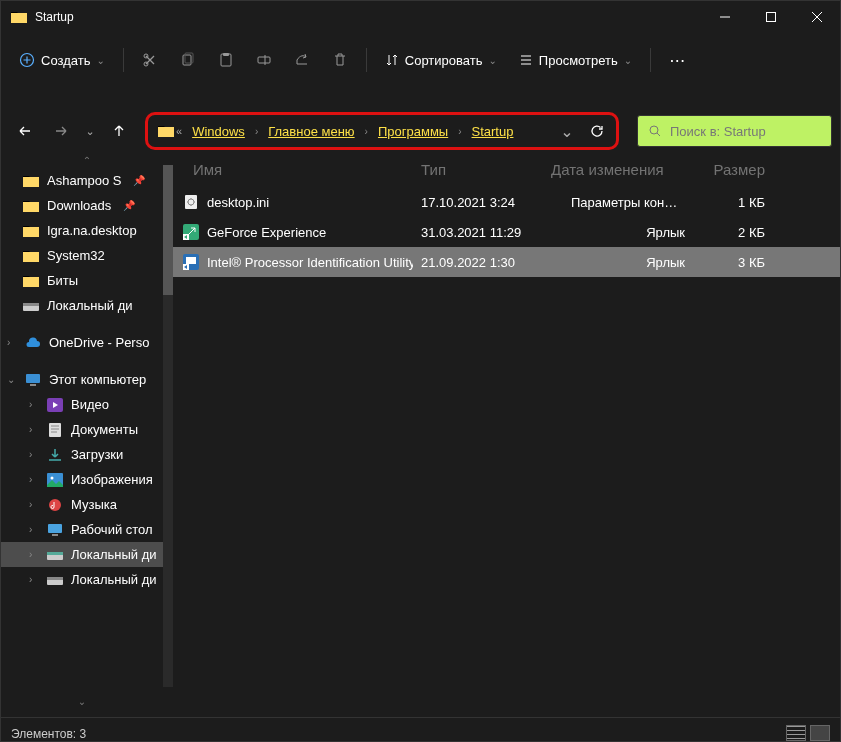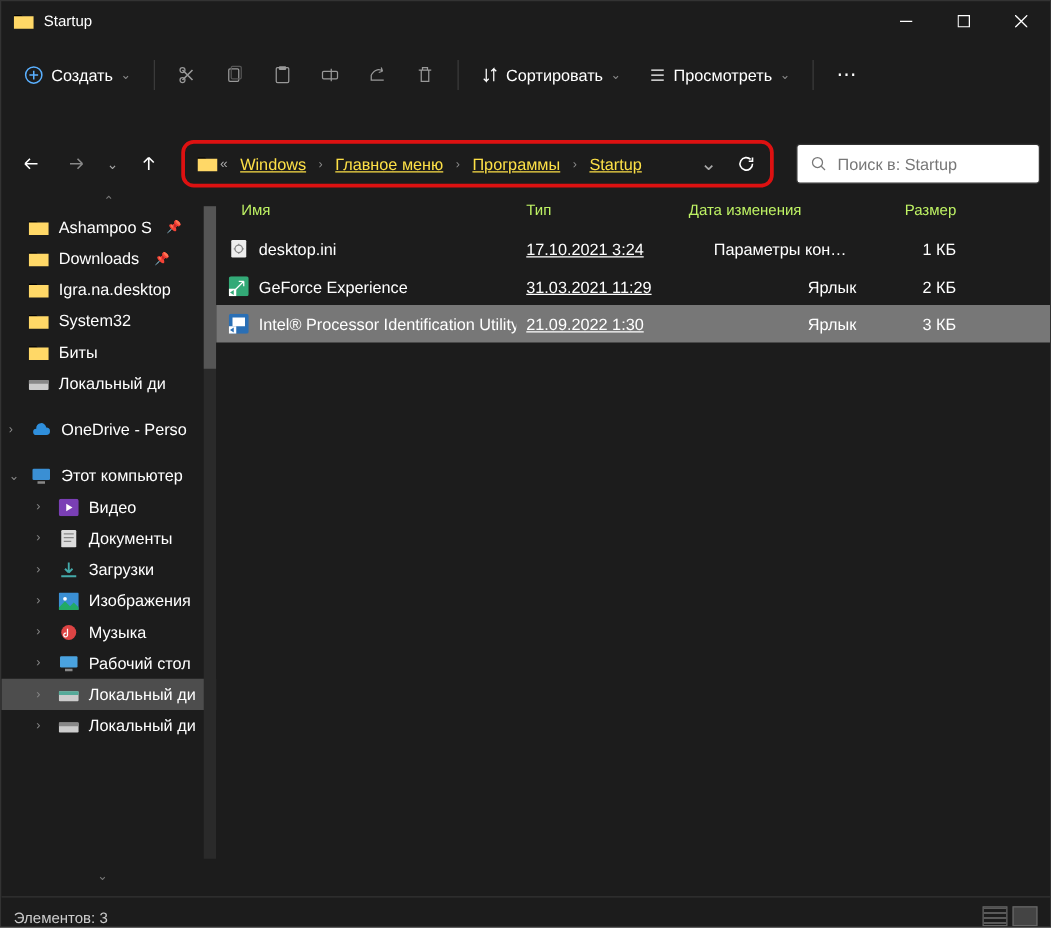--- a/index.html
+++ b/index.html
@@ -33,51 +33,51 @@
     display:flex; align-items:center; padding: 0 6px; margin-left:6px;
   }
   .addr-inner { flex:1; display:flex; align-items:center; gap:2px; overflow:hidden; }
   .crumb { color:#fde047; font-size:13px; padding:4px 6px; border-radius:3px; white-space:nowrap;text-decoration:underline; }
   .crumb-sep { color:#888; font-size:10px; padding:0 2px; }
   .addr-folder { margin: 0 2px 0 4px; }
   .addr-chevrons { color:#aaa; font-size:11px; margin-right:4px; }
   .addr-drop { width:26px; display:flex; align-items:center; justify-content:center; color:#aaa; }
   .addr-refresh { width:26px; display:flex; align-items:center; justify-content:center; color:#fff; margin-left:4px; }
   .search {
-    flex:1; margin-left:14px; height:32px; background:#ffffff; border:1px solid #333;
+    flex:1; margin-left:14px; height:32px; background:#bef264; border:1px solid #333;
     display:flex; align-items:center; padding:0 10px; color:#777; font-size:13px; gap:8px;
     border-radius:3px;
   }
   
   .body { display:flex; height: calc(100% - 32px - 54px - 44px - 24px - 22px); }
   .sidebar { width: 172px; overflow:hidden; position:relative; }
   .side-up { text-align:center; color:#777; font-size:10px; padding:2px 0; }
   .side-item {
     display:flex; align-items:center; gap:8px; padding: 5px 6px 5px 22px;
     color:#fff; font-size:13px; white-space:nowrap; overflow:hidden;
   }
   .side-item.lvl2 { padding-left: 44px; }
   .side-item.sel { background:#4d4d4d; }
   .side-item .caret { width:10px; color:#888; font-size:10px; margin-left:-16px; }
   .side-scroll { position:absolute; right:0; top:12px; bottom:30px; width:10px; background:#2a2a2a; }
   .side-thumb { position:absolute; right:0; top:12px; width:10px; height:130px; background:#555; }
   .side-down { position:absolute; bottom:10px; left:0; right:10px; text-align:center; color:#777; font-size:10px; }
   
   .filelist { flex:1; position:relative; }
-  .columns { display:flex; padding: 4px 0; color:#bef264; font-size:12px; border-bottom:1px solid transparent; }
+  .columns { display:flex; padding: 4px 0; color:#737373; font-size:15px; border-bottom:1px solid transparent; }
   .col { padding: 4px 8px; }
   .col.name { width: 240px; padding-left: 20px; }
   .col.date { width: 150px; }
   .col.type { width: 130px; }
   .col.size { width: 80px; text-align:right; }
   .row { display:flex; align-items:center; color:#fff; font-size:13px; padding:2px 0; }
   .row.sel { background:#777777; color:#fff; }
   .cell { padding:5px 8px; overflow:hidden; white-space:nowrap; text-overflow:ellipsis; }
   .cell.name { width:240px; display:flex; align-items:center; gap:8px; padding-left:10px; }
-  .cell.date { width:150px;text-decoration:underline; }
+  .cell.date { width:150px; }
   .cell.type { width:130px;text-align:right; }
   .cell.size { width:80px; text-align:right; }
   .file-icon { width:16px; height:16px; flex-shrink:0; }
   
   .status { position:absolute; bottom:0; left:0; right:0; height:24px; background:#1c1c1c;
     border-top:1px solid #333; display:flex; align-items:flex-end; padding:0 10px;
     color:#ccc; font-size:12px; justify-content:space-between; }
   .status .views { display:flex; gap:4px; }
   .status .vbtn { width:20px; height:16px; border:1px solid #666; display:flex; }
   

